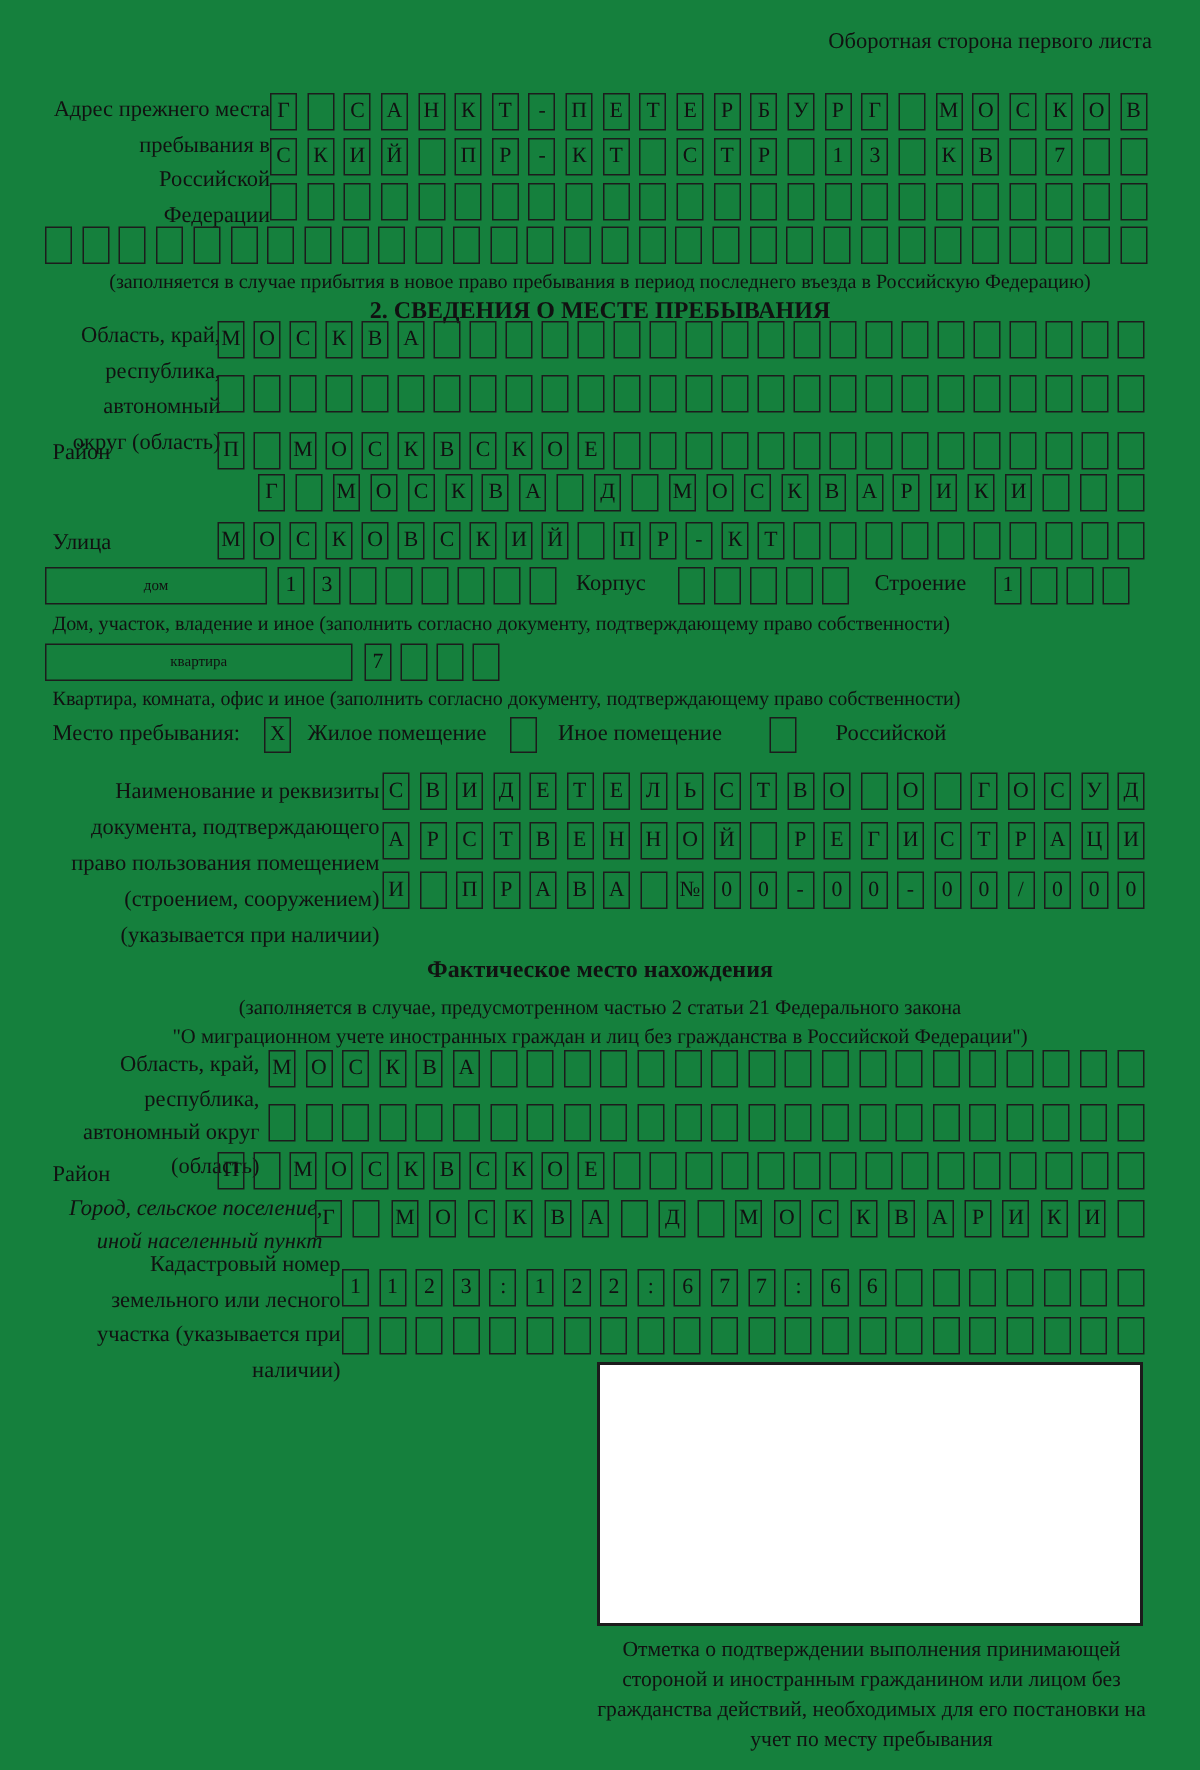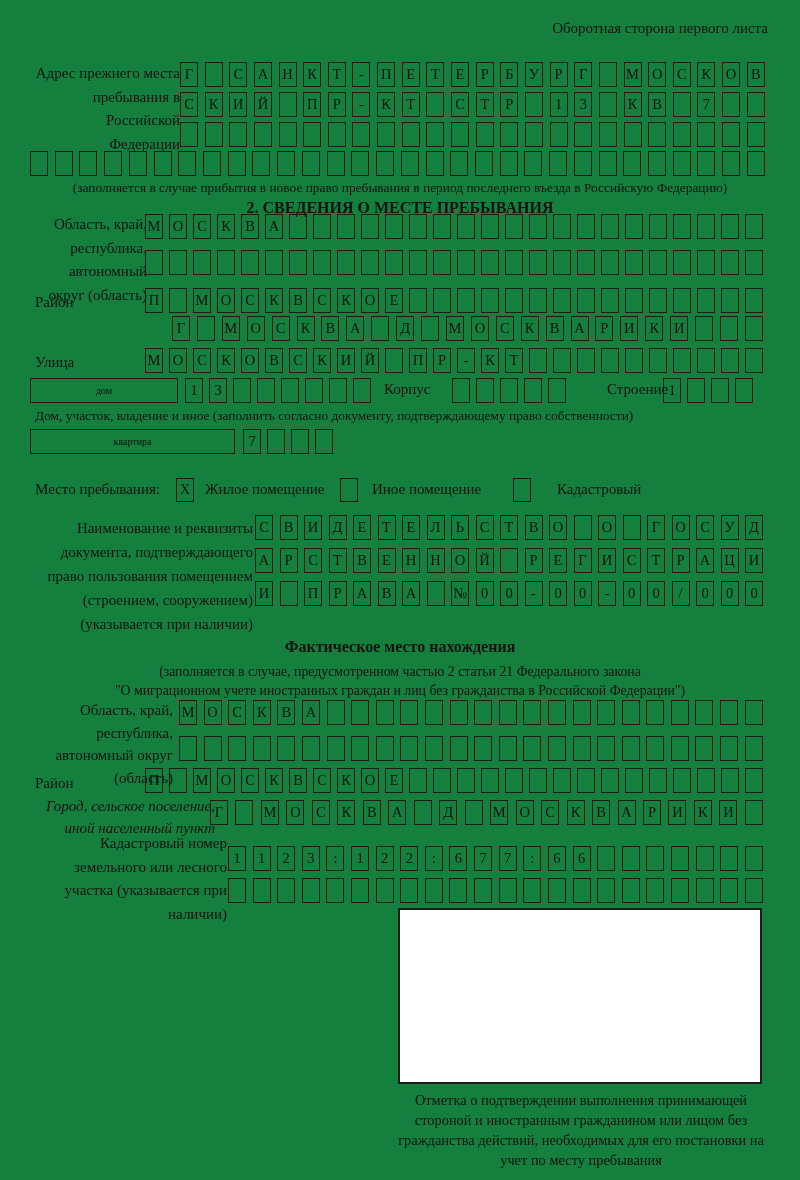--- a/index.html
+++ b/index.html
@@ -300,44 +300,45 @@
       <span class="cell"></span>
     </div>
   <div class="inline-lbl" style="left:384px;top:381px;">Корпус</div>
   <div class="cells fit" style="left:452px;top:378px;">
       <span class="cell"></span>
       <span class="cell"></span>
       <span class="cell"></span>
       <span class="cell"></span>
       <span class="cell"></span>
     </div>
-  <div class="inline-lbl" style="left:583px;top:381px;margin-left:24px;">Строение</div>
+  <div class="inline-lbl" style="left:583px;top:381px;">Строение</div>
   <div class="cells fit" style="left:663px;top:378px;">
       <span class="cell">1</span>
       <span class="cell"></span>
       <span class="cell"></span>
       <span class="cell"></span>
     </div>
   <div class="cap" style="left:35px;top:407px;">Дом, участок, владение и иное (заполнить согласно документу, подтверждающему право собственности)</div>
 
   <div class="wbox" style="left:30px;top:429px;width:205px;">квартира</div>
   <div class="cells fit" style="left:243px;top:429px;">
       <span class="cell">7</span>
       <span class="cell"></span>
       <span class="cell"></span>
       <span class="cell"></span>
     </div>
+  <div class="cap" style="left:35px;top:457px;">Квартира, комната, офис и иное (заполнить согласно документу, подтверждающему право собственности)</div>
 
   <div class="inline-lbl" style="left:35px;top:481px;">Место пребывания:</div>
   <div class="cbox" style="left:176px;top:478px;">X</div>
   <div class="inline-lbl" style="left:205px;top:481px;">Жилое помещение</div>
   <div class="cbox" style="left:340px;top:478px;"></div>
   <div class="inline-lbl" style="left:372px;top:481px;">Иное помещение</div>
   <div class="cbox" style="left:513px;top:478px;"></div>
-  <div class="inline-lbl" style="left:557px;top:481px;">Кадастровый</div>
+  <div class="inline-lbl" style="left:557px;top:481px;">Российской</div>
 
   <div class="lbl" style="left:35px;top:516px;width:218px;line-height:24px;">Наименование и реквизиты документа, подтверждающего право пользования помещением (строением, сооружением) (указывается при наличии)</div>
   <div class="cells" style="left:255px;top:515px;width:508px;">
       <span class="cell">С</span>
       <span class="cell">В</span>
       <span class="cell">И</span>
       <span class="cell">Д</span>
       <span class="cell">Е</span>
       <span class="cell">Т</span>
       <span class="cell">Е</span>

